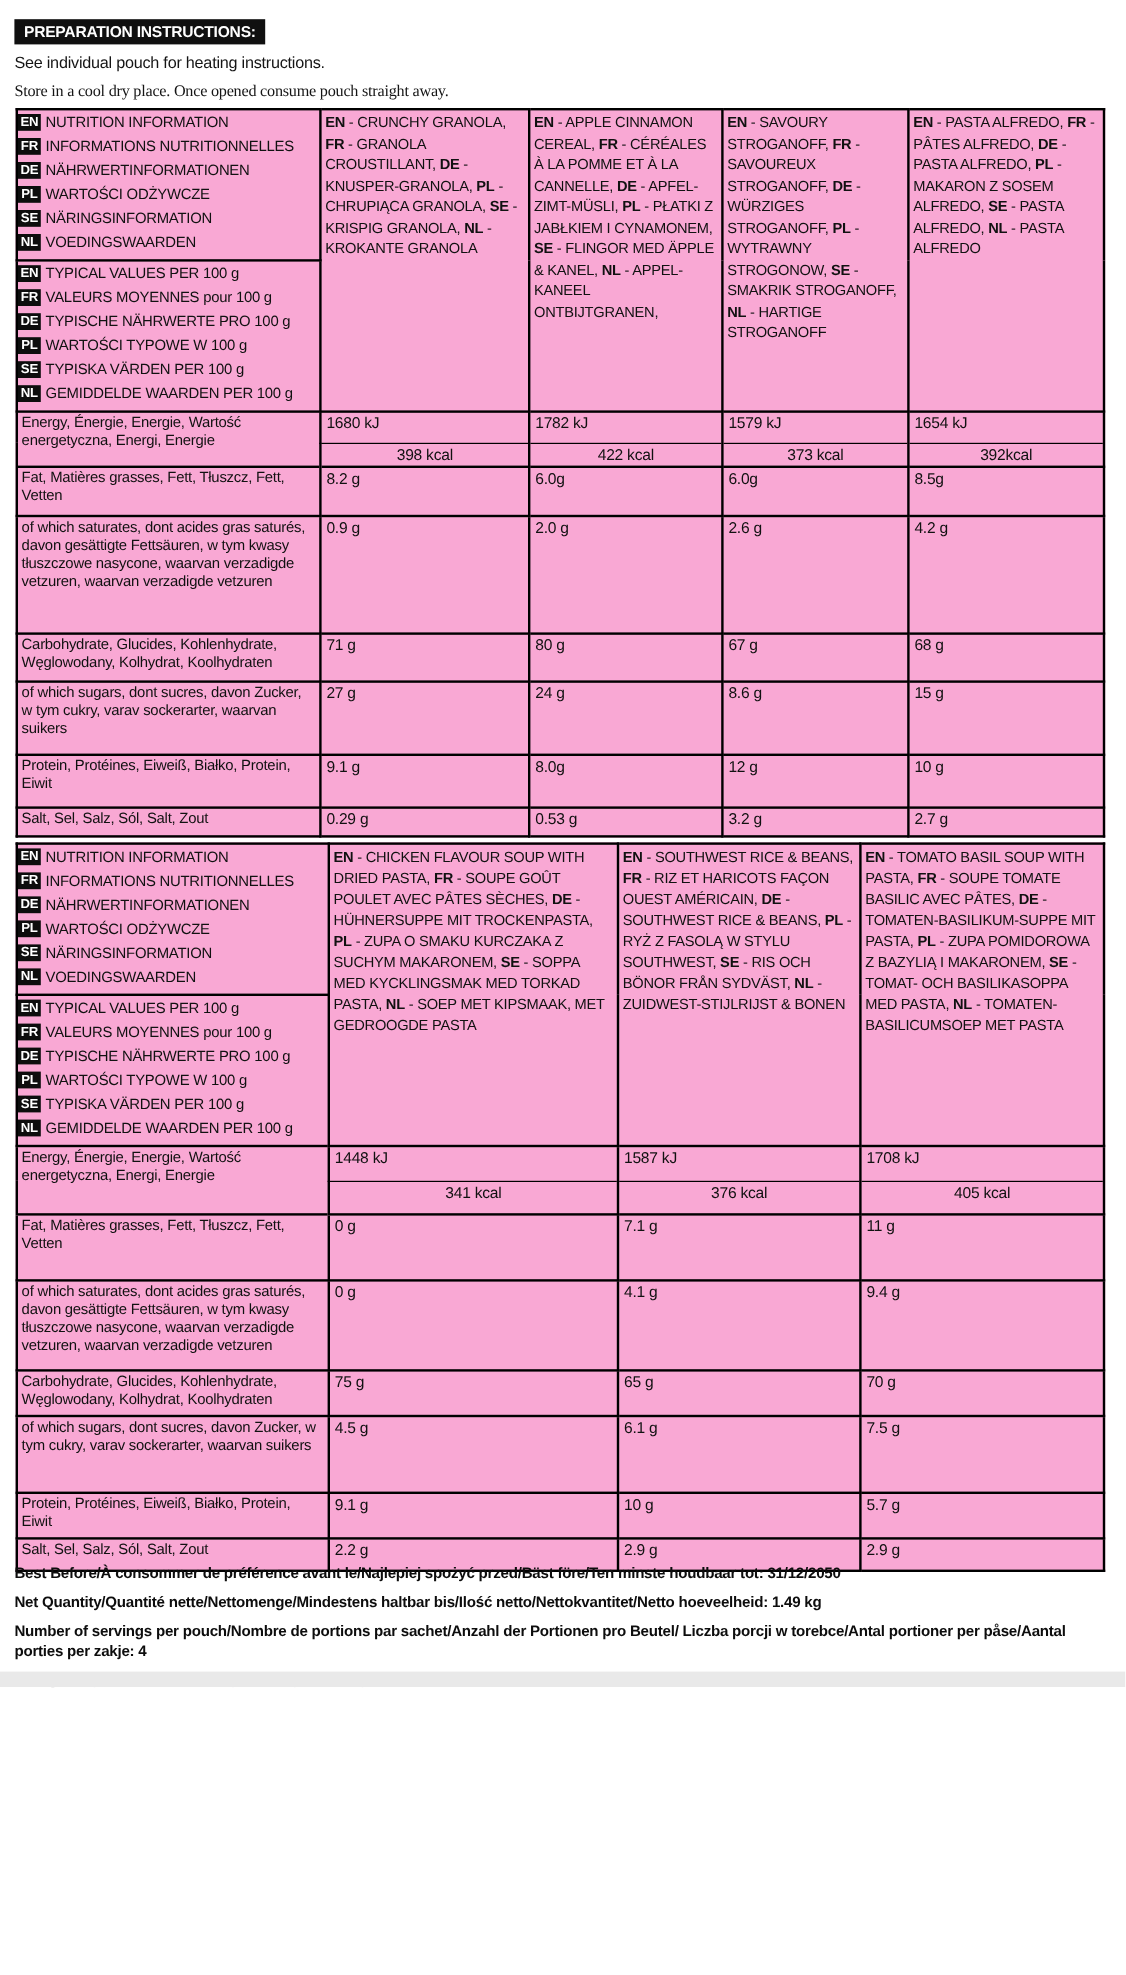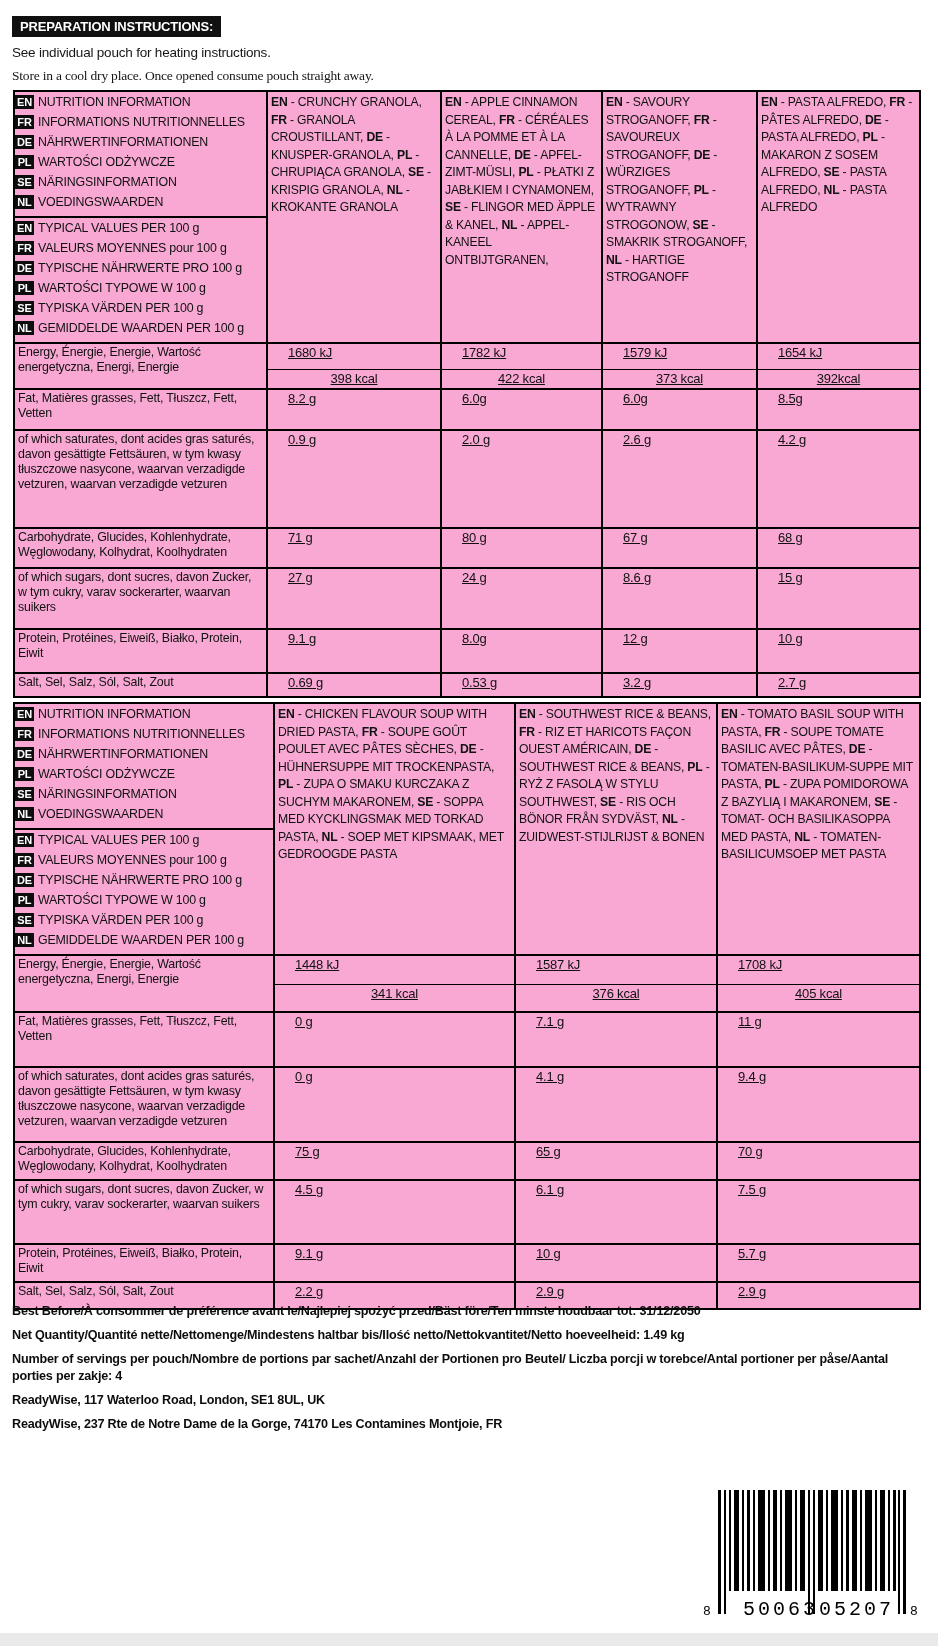--- a/index.html
+++ b/index.html
@@ -1,31 +1,31 @@
 <!DOCTYPE html>
 <html><head>
 <meta charset="utf-8">
 <style>
   html,body{margin:0;padding:0;background:#fff;}
-  .page{position:relative;width:938px;height:1646px;background:#ffffff;overflow:hidden;
+  .page{position:relative;width:938px;height:1406px;background:#ffffff;overflow:hidden;
         font-family:"Liberation Sans",sans-serif;color:#111;letter-spacing:-0.2px;}
   
   .prep-title{position:absolute;left:12px;top:16px;background:#101010;color:#fff;
         font-weight:bold;font-size:13px;padding:3px 8px;display:inline-block;}
   .prep-line{position:absolute;left:12px;font-size:13.5px;color:#151515;}
   .prep-line.l1{top:45px;} .prep-line.l2{top:68px;font-family:Liberation Serif, serif;}
   
   table.nutri{position:absolute;left:13px;border-collapse:collapse;table-layout:fixed;
         background:#f9a8d4;}
   #t1{top:90px;} #t2{top:702px;}
   table.nutri td{border:2px solid #000;vertical-align:top;overflow:hidden;}
   td.langcell{padding:2px 2px 2px 0;}
   td.prod{padding:2px 3px;font-size:12.2px;line-height:17.5px;}
   td.lbl{padding:1px 3px;font-size:12.4px;line-height:15px;margin-top:40px;}
-  td.val{padding:1px 20px;font-size:13px;line-height:16px;text-decoration:underline;}
+  td.val{padding:1px 4px;font-size:13px;line-height:16px;}
   tr.r-kj  td{border-bottom-width:1px;}
   tr.r-kcal td{border-top-width:1px;text-align:center;}
   .lang-line{display:flex;align-items:flex-start;height:20px;}
   .lang-badge{flex:0 0 auto;background:#0d0d0d;color:#fff;font-weight:bold;font-size:11px;
         line-height:14px;min-width:17px;text-align:center;padding:0 1px;margin-top:1px;}
   .lang-text{margin-left:4px;font-size:12.4px;line-height:16px;white-space:nowrap;}
   #t1 tr.hdr1{height:122px;} #t1 tr.hdr2{height:120px;}
   #t1 tr.r-kj{height:26px;} #t1 tr.r-kcal{height:20px;}
   #t1 tr.r-fat{height:41px;} #t1 tr.r-sat{height:98px;} #t1 tr.r-carb{height:40px;}
   #t1 tr.r-sug{height:61px;} #t1 tr.r-pro{height:44px;} #t1 tr.r-salt{height:24px;}
@@ -168,21 +168,21 @@
     </tr>
     <tr class="r-pro">
       <td class="lbl">Protein, Protéines, Eiweiß, Białko, Protein, Eiwit</td>
       <td class="val">9.1 g</td>
       <td class="val">8.0g</td>
       <td class="val">12 g</td>
       <td class="val">10 g</td>
     </tr>
     <tr class="r-salt">
       <td class="lbl">Salt, Sel, Salz, Sól, Salt, Zout</td>
-      <td class="val">0.69 g</td>
+      <td class="val">0.29 g</td>
       <td class="val">0.53 g</td>
       <td class="val">3.2 g</td>
       <td class="val">2.7 g</td>
     </tr>
   </tbody>
     </table>
 
   <table class="nutri" id="t2">
     <colgroup>
       <col style="width:260px">

